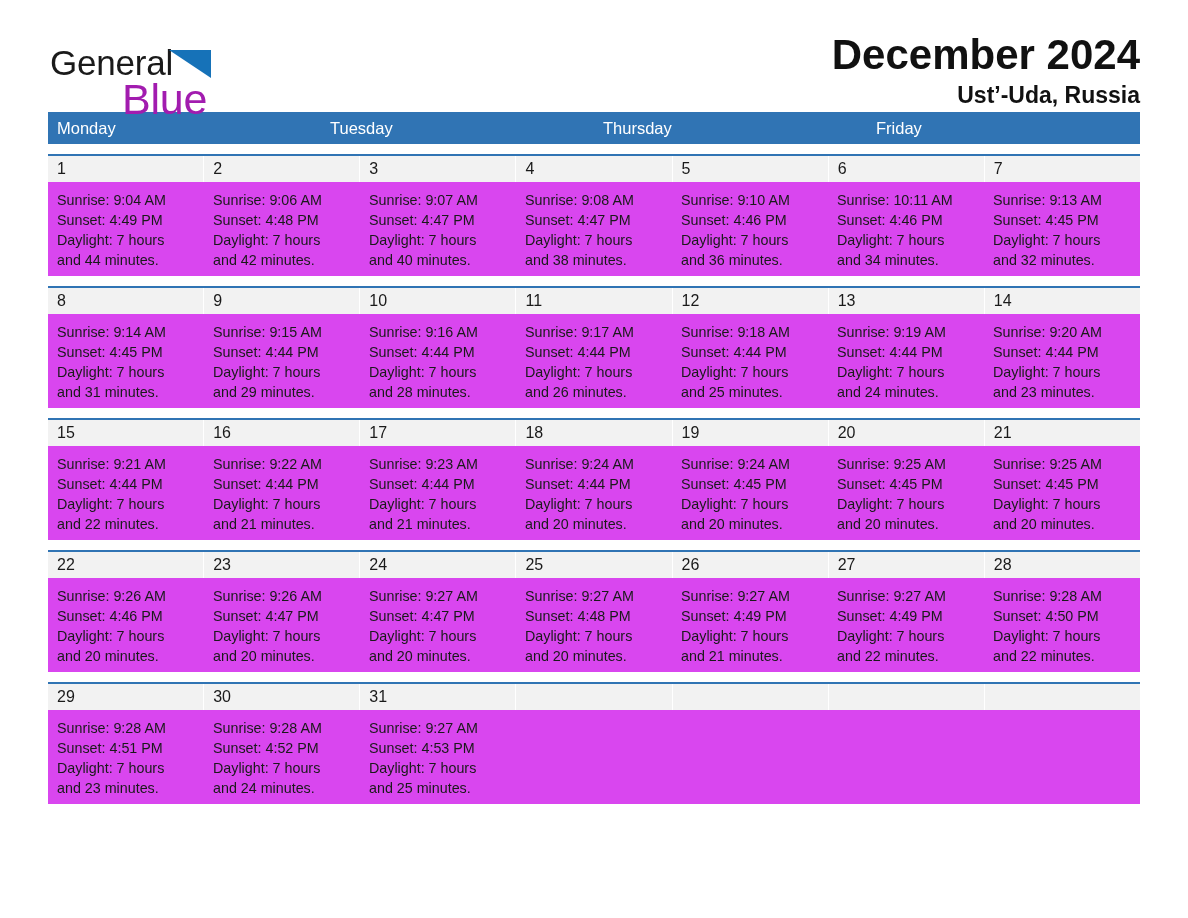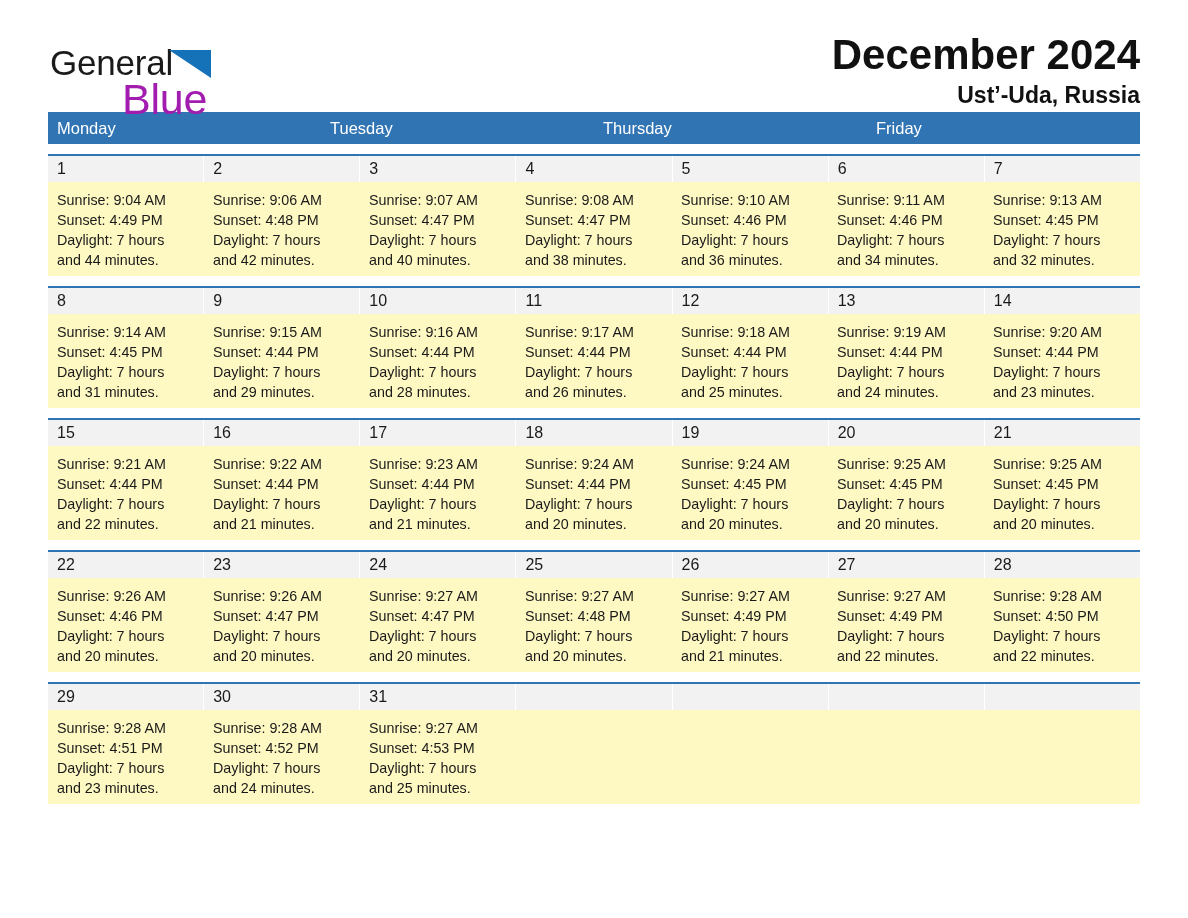--- a/index.html
+++ b/index.html
@@ -130,21 +130,21 @@
     color: #1a1a1a;
     margin-right: 1px;
     overflow: hidden;
     white-space: nowrap;
   }
   .daynum-row .numcell:last-child { margin-right: 0; }
   .daynum-row .numcell.empty { color: transparent; }
 
   .detail-row {
     display: flex;
-    background: #fef9c3;
+    background: #d946ef;
     min-height: 94px;
   }
   .detail-row .detcell {
     flex: 1 1 0;
     padding: 8px 9px 0 9px;
     font-size: 14.3px;
     line-height: 20px;
     color: #1a1a1a;
     overflow: hidden;
   }
@@ -215,21 +215,21 @@
           <div class="line">Daylight: 7 hours</div>
           <div class="line">and 38 minutes.</div>
         </div>
         <div class="detcell">
           <div class="line">Sunrise: 9:10 AM</div>
           <div class="line">Sunset: 4:46 PM</div>
           <div class="line">Daylight: 7 hours</div>
           <div class="line">and 36 minutes.</div>
         </div>
         <div class="detcell">
-          <div class="line">Sunrise: 9:11 AM</div>
+          <div class="line">Sunrise: 10:11 AM</div>
           <div class="line">Sunset: 4:46 PM</div>
           <div class="line">Daylight: 7 hours</div>
           <div class="line">and 34 minutes.</div>
         </div>
         <div class="detcell">
           <div class="line">Sunrise: 9:13 AM</div>
           <div class="line">Sunset: 4:45 PM</div>
           <div class="line">Daylight: 7 hours</div>
           <div class="line">and 32 minutes.</div>
         </div>

